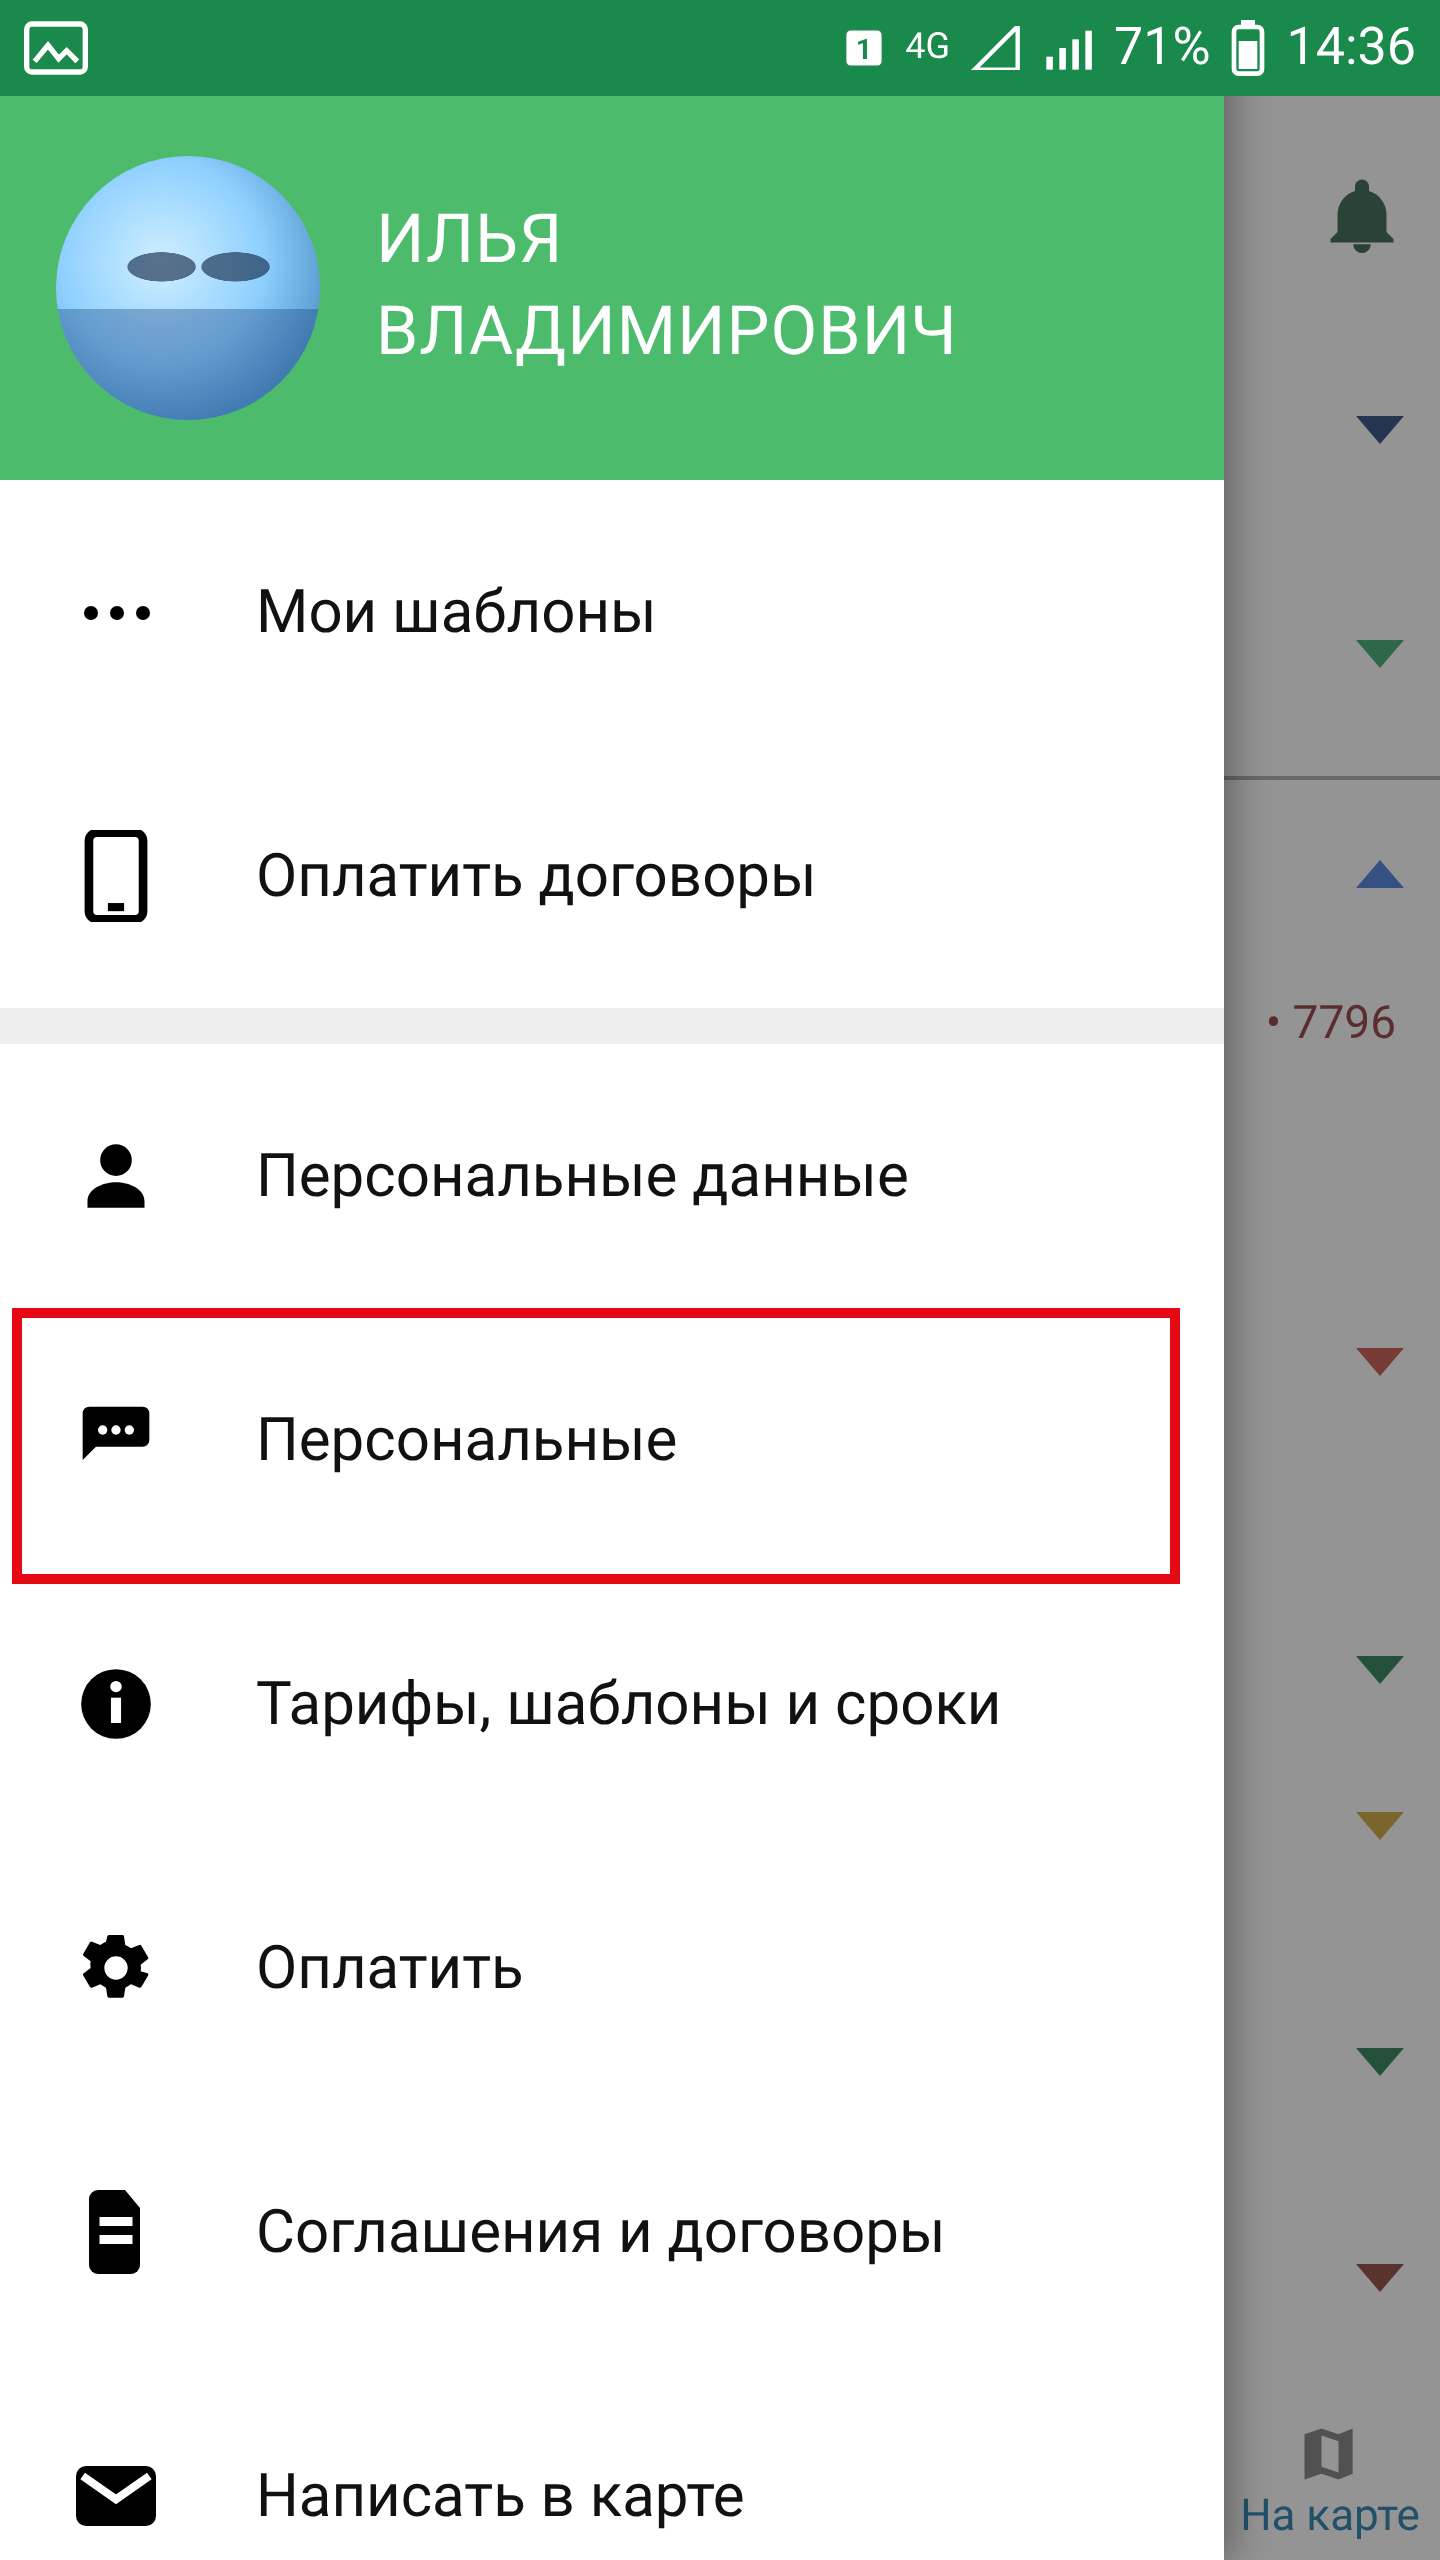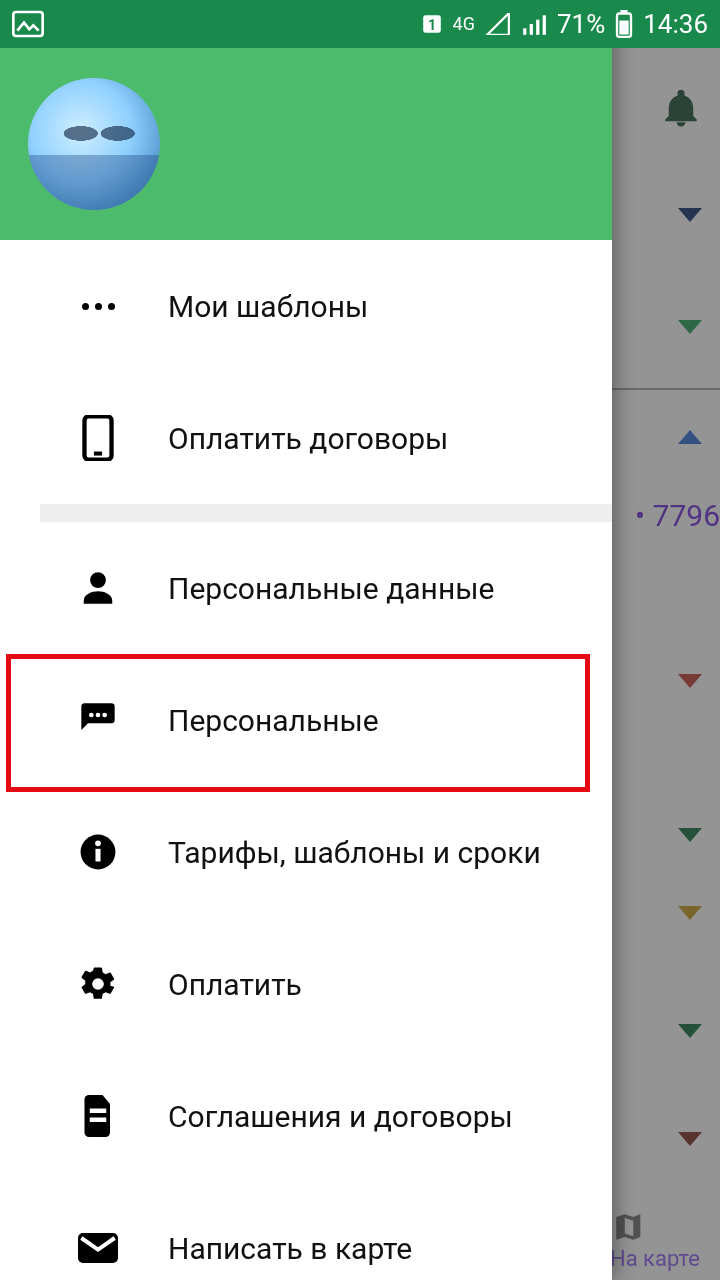--- a/index.html
+++ b/index.html
@@ -28,23 +28,23 @@
   .bk-item { position: absolute; right: 18px; display:flex; align-items:center; justify-content:flex-end; }
   .triangle { width: 0; height: 0; border-left: 12px solid transparent; border-right: 12px solid transparent; }
   .t-down-navy  { border-top: 14px solid #0a2e6b; }
   .t-down-green { border-top: 14px solid #1f9d55; }
   .t-up-blue    { border-bottom: 14px solid #2e6bd6; }
   .t-down-red   { border-top: 14px solid #c0392b; }
   .t-down-dgrn  { border-top: 14px solid #0b6b3a; }
   .t-down-amber { border-top: 14px solid #c59a1a; }
   .t-down-darkred { border-top: 14px solid #7d2a20; }
   .bell { color:#144d2f; }
-  .card-text { position:absolute; color:#6d28d9; font-size:30px; right:0; }
+  .card-text { position:absolute; color:#7f1d1d; font-size:23px; right:22px; }
   .divider-bk { position:absolute; right:0; height:2px; width:108px; background:#9aa0a6; }
-  .bk-bottom { position:absolute; bottom:0; right:0; height:80px; width:110px; display:flex; flex-direction:column; justify-content:center; color:#8b5cf6; font-size:22px;}
+  .bk-bottom { position:absolute; bottom:0; right:0; height:80px; width:110px; display:flex; flex-direction:column; align-items:center; justify-content:center; color:#0369a1; font-size:22px;}
   .bk-bottom span { margin-top:2px; }
 
   
   .drawer {
     position: absolute; top: 0; left: 0; bottom: 0; width: 612px;
     background: #fff; z-index: 10;
     box-shadow: 4px 0 18px rgba(0,0,0,0.35);
     display: flex; flex-direction: column;
   }
   .drawer-header {
@@ -57,21 +57,21 @@
   }
   .avatar::after{
     content:""; position:absolute; inset:0;
     background:
       radial-gradient(ellipse 28px 12px at 40% 42%, rgba(10,30,60,.6) 0 60%, transparent 62%),
       radial-gradient(ellipse 28px 12px at 68% 42%, rgba(10,30,60,.6) 0 60%, transparent 62%),
       linear-gradient(transparent 58%, rgba(20,60,120,.35) 58% 100%);
   }
   .username { font-size: 34px; line-height: 1.35; font-weight: 400; letter-spacing: .5px; }
 
-  .menu { flex:1; overflow:hidden;margin-left:40px; }
+  .menu { flex:1; overflow:hidden; }
   .menu-item {
     height: 132px; display: flex; align-items: center; padding-left: 36px; gap: 48px;
     color: #111; font-size: 30px;
   }
   .menu-item .icon { width: 44px; display:flex; justify-content:center; }
   .menu-sep { height: 18px; background: #eeeeee; }
   .highlight-box {
     position: absolute; left: 6px; width: 584px; top: 654px; height: 138px;
     border: 5px solid #e50914; z-index: 20; pointer-events: none;
   }
@@ -124,20 +124,22 @@
         <span>На карте</span>
       </div>
     </div>
     <div class="dim"></div>
   </div>
 
   <nav class="drawer">
     <div class="drawer-header">
       <div class="avatar"></div>
       <div class="username">
+        <div>ИЛЬЯ</div>
+        <div>ВЛАДИМИРОВИЧ</div>
       </div>
     </div>
 
     <div class="menu">
       <div class="menu-item">
         <span class="icon">
           <span class="ellipsis-dots">
               <i></i>
               <i></i>
               <i></i>

